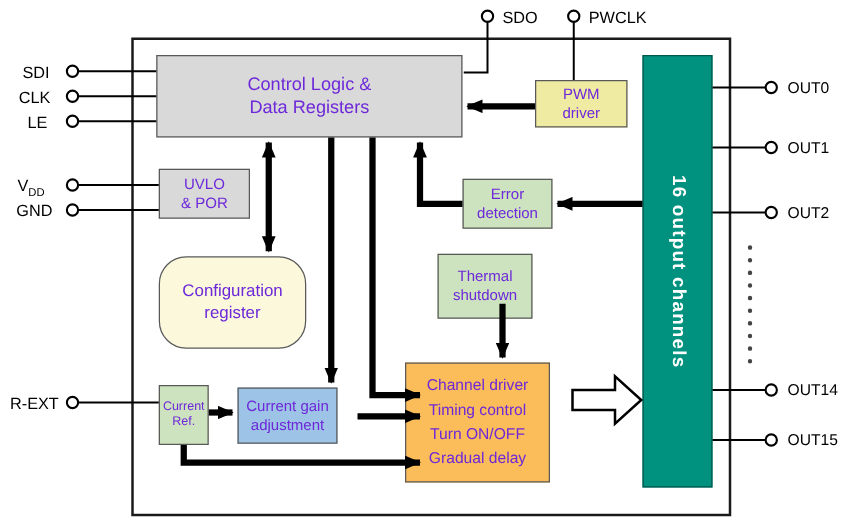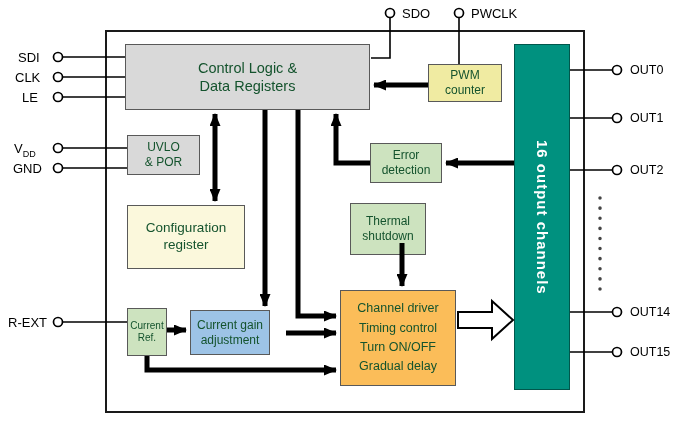--- a/index.html
+++ b/index.html
@@ -8,31 +8,31 @@
     background:#fff; font-family:"Liberation Sans", sans-serif;
   }
   .chip-outline {
     position:absolute; left:105px; top:30px; width:480px; height:383px;
     border:2px solid #1a1a1a; box-sizing:border-box; background:#fff;
   }
   .block {
     position:absolute; box-sizing:border-box;
     display:flex; align-items:center; justify-content:center;
     text-align:center; white-space:pre-line;
-    border:1px solid #595959; color:#14532d; line-height:1.25;
+    border:1px solid #595959; color:#6d28d9; line-height:1.25;
   }
   .b-control  { left:125px; top:44px;  width:245px; height:66px; background:var(--color-gray_fill,#d9d9d9); font-size:14.5px; }
   .b-pwm      { left:428px; top:64px;  width:74px;  height:38px; background:var(--color-yellow,#f0eba2); font-size:12px; }
   .b-uvlo     { left:127px; top:135px; width:73px;  height:40px; background:var(--color-gray_fill,#d9d9d9); font-size:12px; }
   .b-error    { left:370px; top:143px; width:72px;  height:40px; background:var(--color-green,#cde3bf); font-size:12px; }
   .b-thermal  { left:350px; top:203px; width:76px;  height:52px; background:var(--color-green,#cde3bf); font-size:12px; }
-  .b-config   { left:127px; top:205px; width:118px; height:64px; background:var(--color-pale_yellow,#fbf8dc); font-size:13.5px; }
+  .b-config   { left:127px; top:205px; width:118px; height:74px; background:var(--color-pale_yellow,#fbf8dc); font-size:13.5px;border-radius:22px; }
   .b-curref   { left:127px; top:308px; width:40px;  height:48px; background:var(--color-green,#cde3bf); font-size:10px; }
   .b-gain     { left:190px; top:310px; width:80px;  height:45px; background:var(--color-blue,#9dc3e6); font-size:12px; }
-  .b-driver   { left:340px; top:290px; width:116px; height:96px; background:var(--color-orange,#fbbd59); font-size:12.5px; line-height:1.55; }
+  .b-driver   { left:324px; top:290px; width:116px; height:96px; background:var(--color-orange,#fbbd59); font-size:12.5px; line-height:1.55; }
   .b-outch    { left:514px; top:44px;  width:56px;  height:346px; background:var(--color-teal,#00917f);
                 color:#fff; font-size:15px; font-weight:bold; letter-spacing:1px;
                 writing-mode:vertical-rl; text-orientation:mixed; border:1px solid #00574c; }
   .pin-label { position:absolute; font-size:13px; color:#000; white-space:nowrap; }
   .pin-label .sub { font-size:9px; }
   .out-label { font-size:12.5px; }
   .wires { position:absolute; left:0; top:0; width:680px; height:422px; pointer-events:none; }
   .wires .thick { stroke:#000; stroke-width:5; fill:none; }
   .wires .thin  { stroke:#000; stroke-width:1.6; fill:none; }
   .wires .pin-c { fill:#fff; stroke:#000; stroke-width:1.7; }
@@ -40,21 +40,21 @@
 </head>
 <body>
 
 <div class="canvas">
 
   <div class="chip-outline"></div>
 
   <div class="block b-control">Control Logic &amp;
 Data Registers</div>
   <div class="block b-pwm">PWM
-counter</div>
+driver</div>
   <div class="block b-uvlo">UVLO
 &amp; POR</div>
   <div class="block b-error">Error
 detection</div>
   <div class="block b-thermal">Thermal
 shutdown</div>
   <div class="block b-config">Configuration
 register</div>
   <div class="block b-curref">Current
 Ref.</div>

